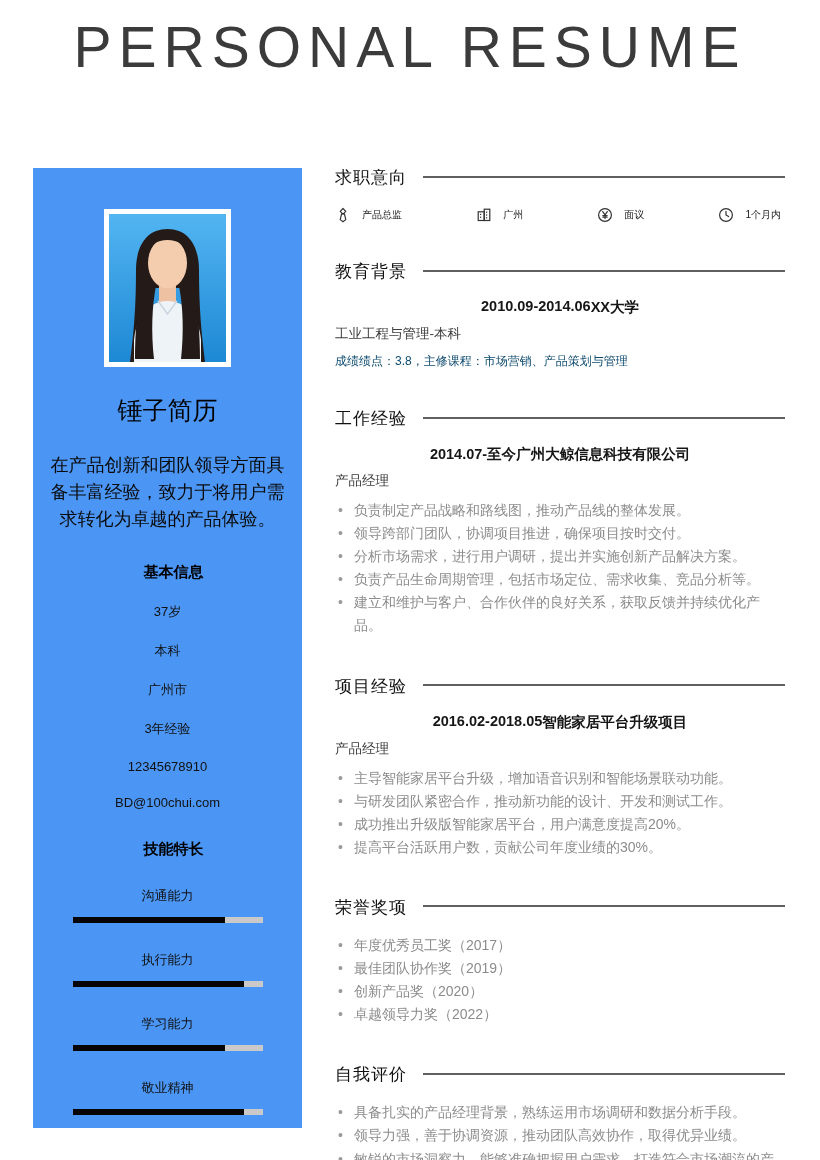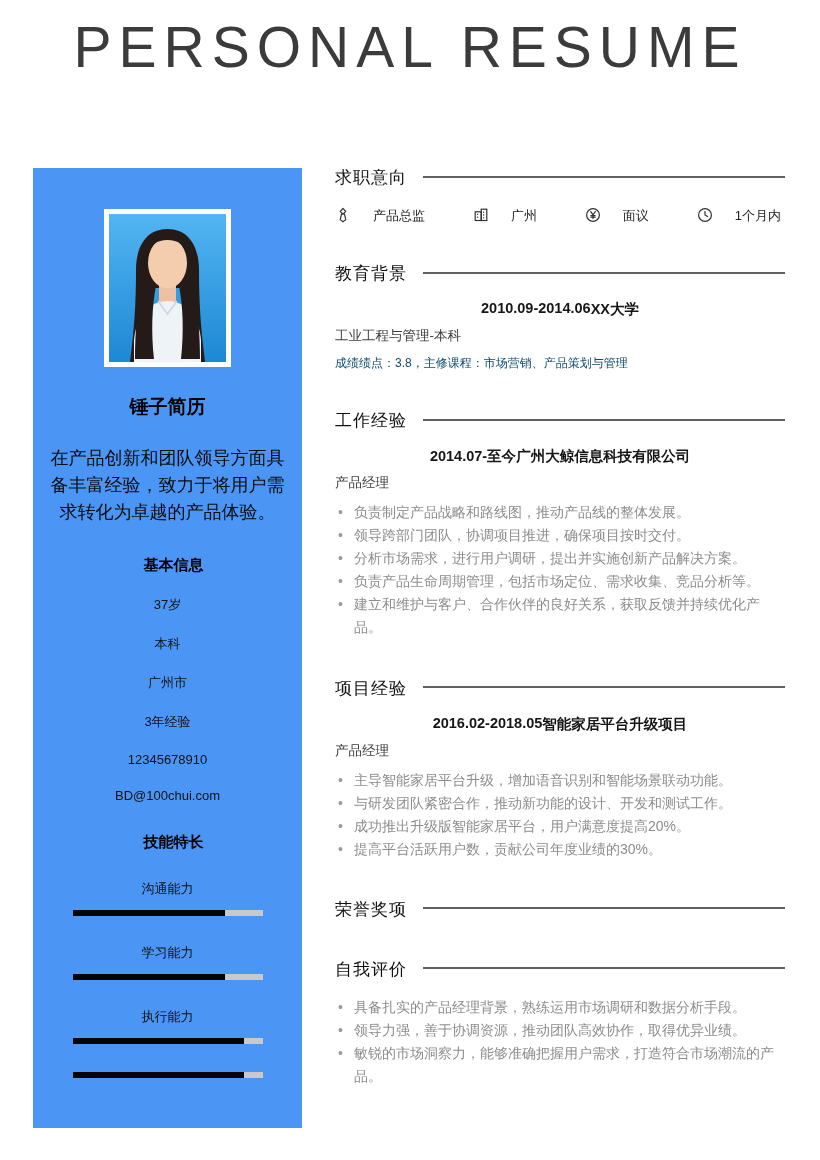--- a/index.html
+++ b/index.html
@@ -14,39 +14,39 @@
     font-size:57px;font-weight:300;color:#3b3b3b;letter-spacing:7px;line-height:1.1;
     white-space:nowrap;
   }
   
   .sidebar{
     position:absolute;left:33px;top:168px;width:269px;height:960px;
     background:#4b96f5;text-align:center;color:#0b0b0b;
   }
   .photo-frame{width:117px;height:148px;background:#ffffff;padding:5px;margin:41px auto 0;}
   .photo-frame svg{display:block;}
-  .side-name{margin-top:27px;font-size:19px;font-weight:700;color:#000;}
+  .side-name{margin-top:27px;font-size:25px;font-weight:400;color:#000;}
   .side-summary{margin:25px 16px 0;font-size:18px;line-height:1.5;color:#0a0a0a;}
   .side-h{margin-top:30px;font-size:15px;font-weight:bold;color:#000;padding-left:12px;}
   .info-list{margin-top:12px;}
   .info-item{margin-top:21px;font-size:13px;color:#111;}
   .skills{margin-top:6px;}
   .skill{margin-top:28px;}
   .skill-label{font-size:13px;color:#111;}
   .bar{width:190px;height:6px;background:#c9c9c9;margin:12px auto 0;}
   .bar-fill{height:6px;background:#050505;}
   
   .main{position:absolute;left:335px;top:166px;width:450px;}
   .section{margin-top:37px;}
   .section:first-child{margin-top:0;}
   .sec-head{display:flex;align-items:center;}
   .sec-title{font-size:17px;font-weight:normal;color:#111;white-space:nowrap;letter-spacing:1px;}
   .sec-line{flex:1;height:2px;background:#606060;margin-left:16px;position:relative;top:-1px;}
   .intent-row{display:flex;justify-content:space-between;margin-top:18px;padding-right:4px;}
-  .intent-item{display:flex;gap:22px;font-size:13px;color:#222;}
+  .intent-item{display:flex;align-items:center;gap:11px;font-size:10px;color:#222;}
   .intent-item svg{flex:0 0 auto;}
   .entry-head{display:flex;justify-content:center;margin-top:15px;
               font-size:14.5px;font-weight:bold;color:#161616;}
   .entry-role{margin-top:8px;font-size:13.5px;color:#3c3c3c;}
   .entry-detail{margin-top:10px;font-size:12px;color:#0c4a6e;}
   ul.bullets{list-style:none;margin:9px 0 0;padding:0;font-size:14px;color:#8c8c8c;line-height:1.65;}
   ul.bullets li{position:relative;padding-left:19px;}
   ul.bullets li::before{content:"\2022";position:absolute;left:3px;top:0;color:#9a9a9a;}
   .icon{color:#333;}
 </style>
@@ -99,32 +99,33 @@
 
   <div class="side-h skills-title">技能特长</div>
   <div class="skills">
     <div class="skill">
       <div class="skill-label">沟通能力</div>
       <div class="bar">
           <div class="bar-fill" style="width: 80%;"></div>
         </div>
     </div>
     <div class="skill">
+      <div class="skill-label">执行能力</div>
+      <div class="bar">
+          <div class="bar-fill" style="width: 90%;"></div>
+        </div>
+    </div>
+    <div class="skill">
       <div class="skill-label">学习能力</div>
       <div class="bar">
           <div class="bar-fill" style="width: 80%;"></div>
         </div>
     </div>
     <div class="skill">
-      <div class="skill-label">执行能力</div>
-      <div class="bar">
-          <div class="bar-fill" style="width: 90%;"></div>
-        </div>
-    </div>
-    <div class="skill">
+      <div class="skill-label">敬业精神</div>
       <div class="bar">
           <div class="bar-fill" style="width: 90%;"></div>
         </div>
     </div>
   </div>
 </aside>
 
 <main class="main">
 
   <section class="section">
@@ -220,20 +221,26 @@
       <li>成功推出升级版智能家居平台，用户满意度提高20%。</li>
       <li>提高平台活跃用户数，贡献公司年度业绩的30%。</li>
     </ul>
   </section>
 
   <section class="section">
     <div class="sec-head">
       <span class="sec-title">荣誉奖项</span>
       <span class="sec-line"></span>
     </div>
+    <ul class="bullets" style="margin-top:15px;">
+      <li>年度优秀员工奖（2017）</li>
+      <li>最佳团队协作奖（2019）</li>
+      <li>创新产品奖（2020）</li>
+      <li>卓越领导力奖（2022）</li>
+    </ul>
   </section>
 
   <section class="section">
     <div class="sec-head">
       <span class="sec-title">自我评价</span>
       <span class="sec-line"></span>
     </div>
     <ul class="bullets" style="margin-top:15px;">
       <li>具备扎实的产品经理背景，熟练运用市场调研和数据分析手段。</li>
       <li>领导力强，善于协调资源，推动团队高效协作，取得优异业绩。</li>

